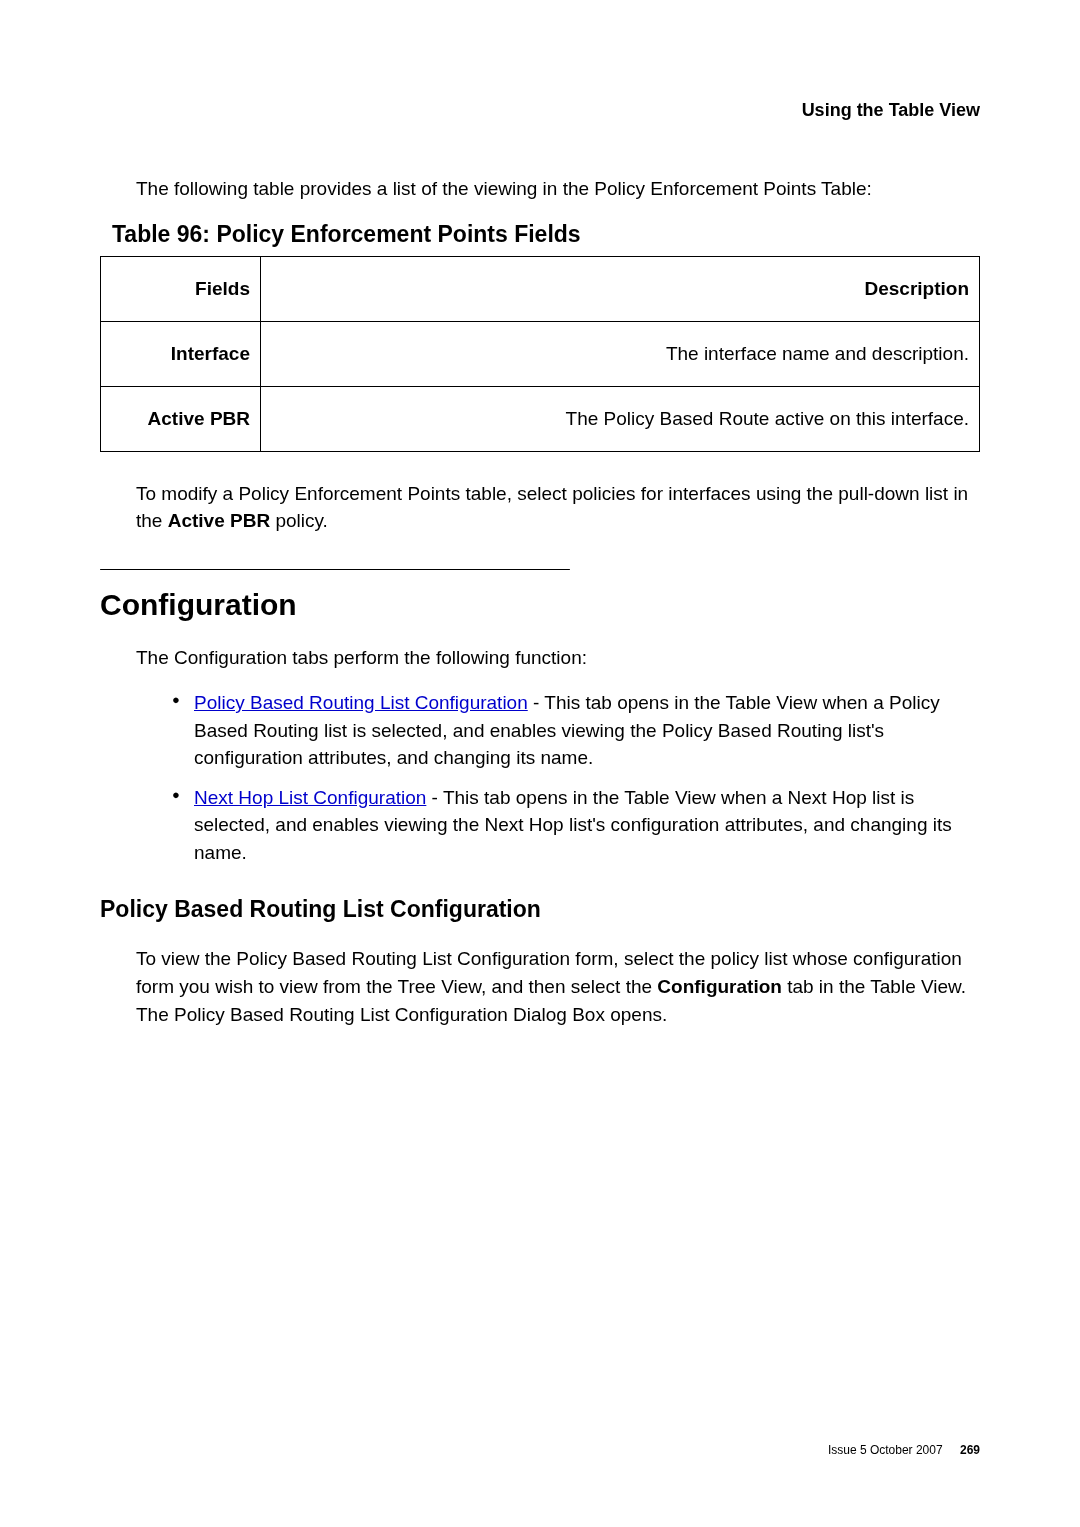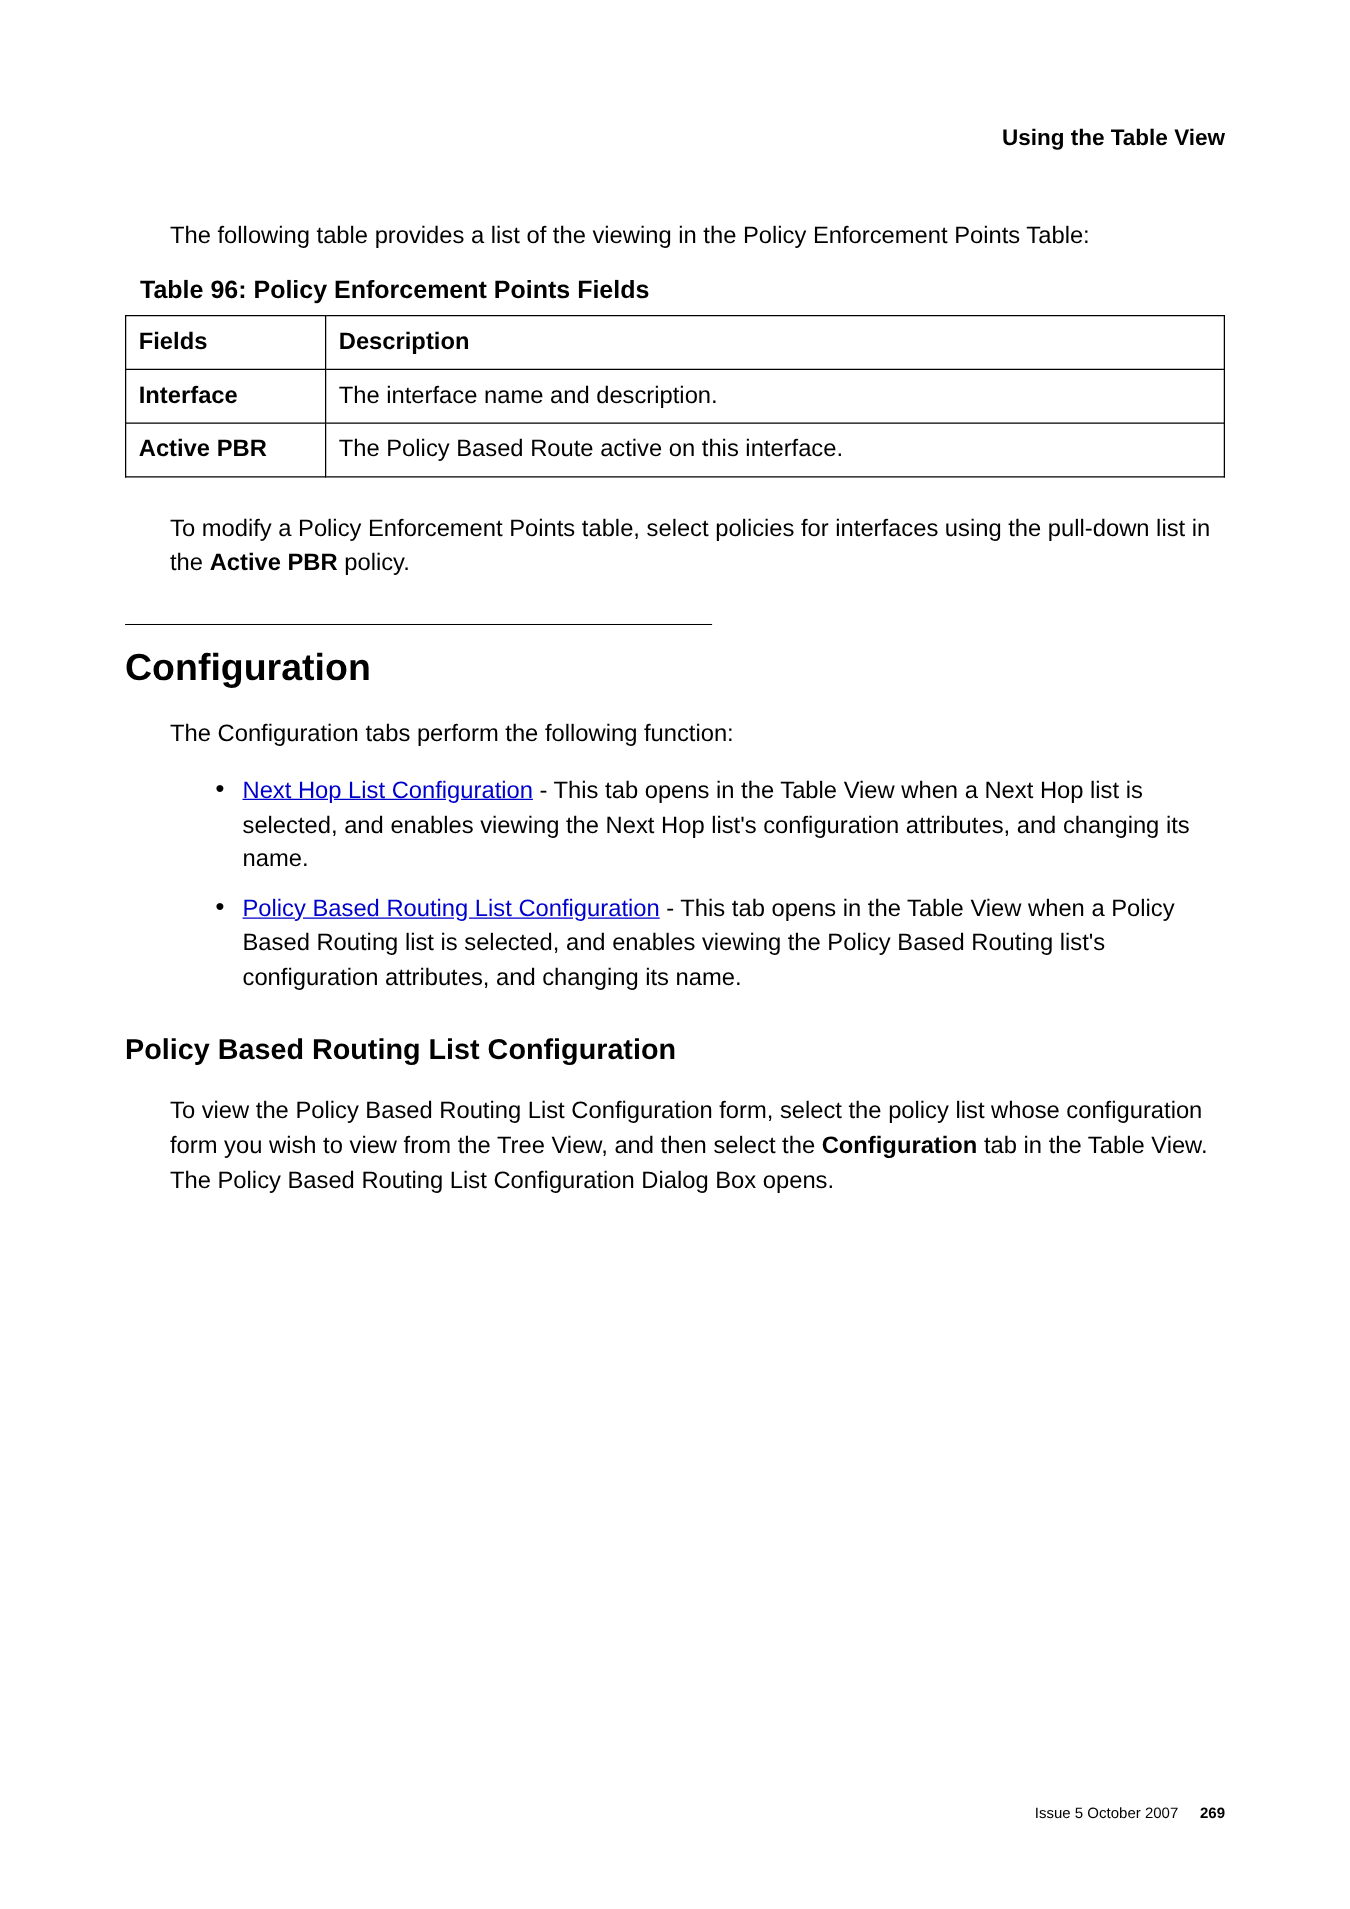--- a/index.html
+++ b/index.html
@@ -1,23 +1,23 @@
 <!DOCTYPE html>
 <html><head>
 <meta charset="utf-8">
 <style>
   * { box-sizing: border-box; margin: 0; padding: 0; border-radius: 19px; }
   html, body { width: 1080px; height: 1527px; background: #fff; }
   body { font-family: Arial, Helvetica, sans-serif; color: #000; }
   .page { padding: 100px 100px 0 100px; position: relative; height: 100%; }
   .header-right { text-align: right; font-weight: bold; font-size: 18px; margin-bottom: 54px; }
   .intro { font-size: 19px; line-height: 1.45; margin-left: 36px; margin-bottom: 18px; }
-  .table-caption { font-size: 20px; font-weight: bold; margin-left: 12px; margin-bottom: 8px; }
+  .table-caption { font-size: 23px; font-weight: bold; margin-left: 12px; margin-bottom: 8px; }
   table.fields { width: 100%; border-collapse: collapse; font-size: 19px; }
-  table.fields th, table.fields td { border: 1px solid #000; padding: 10px 10px; text-align: left; vertical-align: top; }
+  table.fields th, table.fields td { border: 1px solid #000; padding: 21px 10px; text-align: right; vertical-align: top; }
   table.fields th { font-weight: bold; }
   table.fields td.first { font-weight: bold; width: 160px; }
   .para { font-size: 19px; line-height: 1.45; margin-left: 36px; margin-top: 28px; margin-bottom: 28px; }
   .rule { border: none; border-top: 1.5px solid #000; width: 470px; margin: 34px 0 18px 0; }
   h1.section { font-size: 30px; font-weight: bold; margin-bottom: 22px; }
   h2.subsection { font-size: 23px; font-weight: bold; margin-top: 30px; margin-bottom: 22px; }
   ul.bullets { list-style: none; margin-left: 72px; font-size: 19px; }
   ul.bullets li { position: relative; padding-left: 22px; line-height: 1.45; margin-bottom: 12px; }
   ul.bullets li::before { content: "●"; position: absolute; left: 0; top: 2px; font-size: 13px; }
   .link { color: #0000cc; text-decoration: underline; }
@@ -57,24 +57,24 @@
   </p>
 
   <hr class="rule">
 
   <h1 class="section">Configuration</h1>
 
   <p class="intro">The Configuration tabs perform the following function:</p>
 
   <ul class="bullets">
     <li>
-      <a href="#" class="link">Next Hop List Configuration</a><span> - This tab opens in the Table View when a Next Hop list is selected, and enables viewing the Next Hop list's configuration attributes, and changing its name.</span>
+      <a href="#" class="link">Policy Based Routing List Configuration</a><span> - This tab opens in the Table View when a Policy Based Routing list is selected, and enables viewing the Policy Based Routing list's configuration attributes, and changing its name.</span>
     </li>
     <li>
-      <a href="#" class="link">Policy Based Routing List Configuration</a><span> - This tab opens in the Table View when a Policy Based Routing list is selected, and enables viewing the Policy Based Routing list's configuration attributes, and changing its name.</span>
+      <a href="#" class="link">Next Hop List Configuration</a><span> - This tab opens in the Table View when a Next Hop list is selected, and enables viewing the Next Hop list's configuration attributes, and changing its name.</span>
     </li>
   </ul>
 
   <h2 class="subsection">Policy Based Routing List Configuration</h2>
 
   <p class="para" style="margin-top:0;">
     <span>To view the Policy Based Routing List Configuration form, select the policy list whose configuration form you wish to view from the Tree View, and then select the </span><span class="bold">Configuration</span><span> tab in the Table View. The Policy Based Routing List Configuration Dialog Box opens.</span>
   </p>
 
   <div class="footer">

